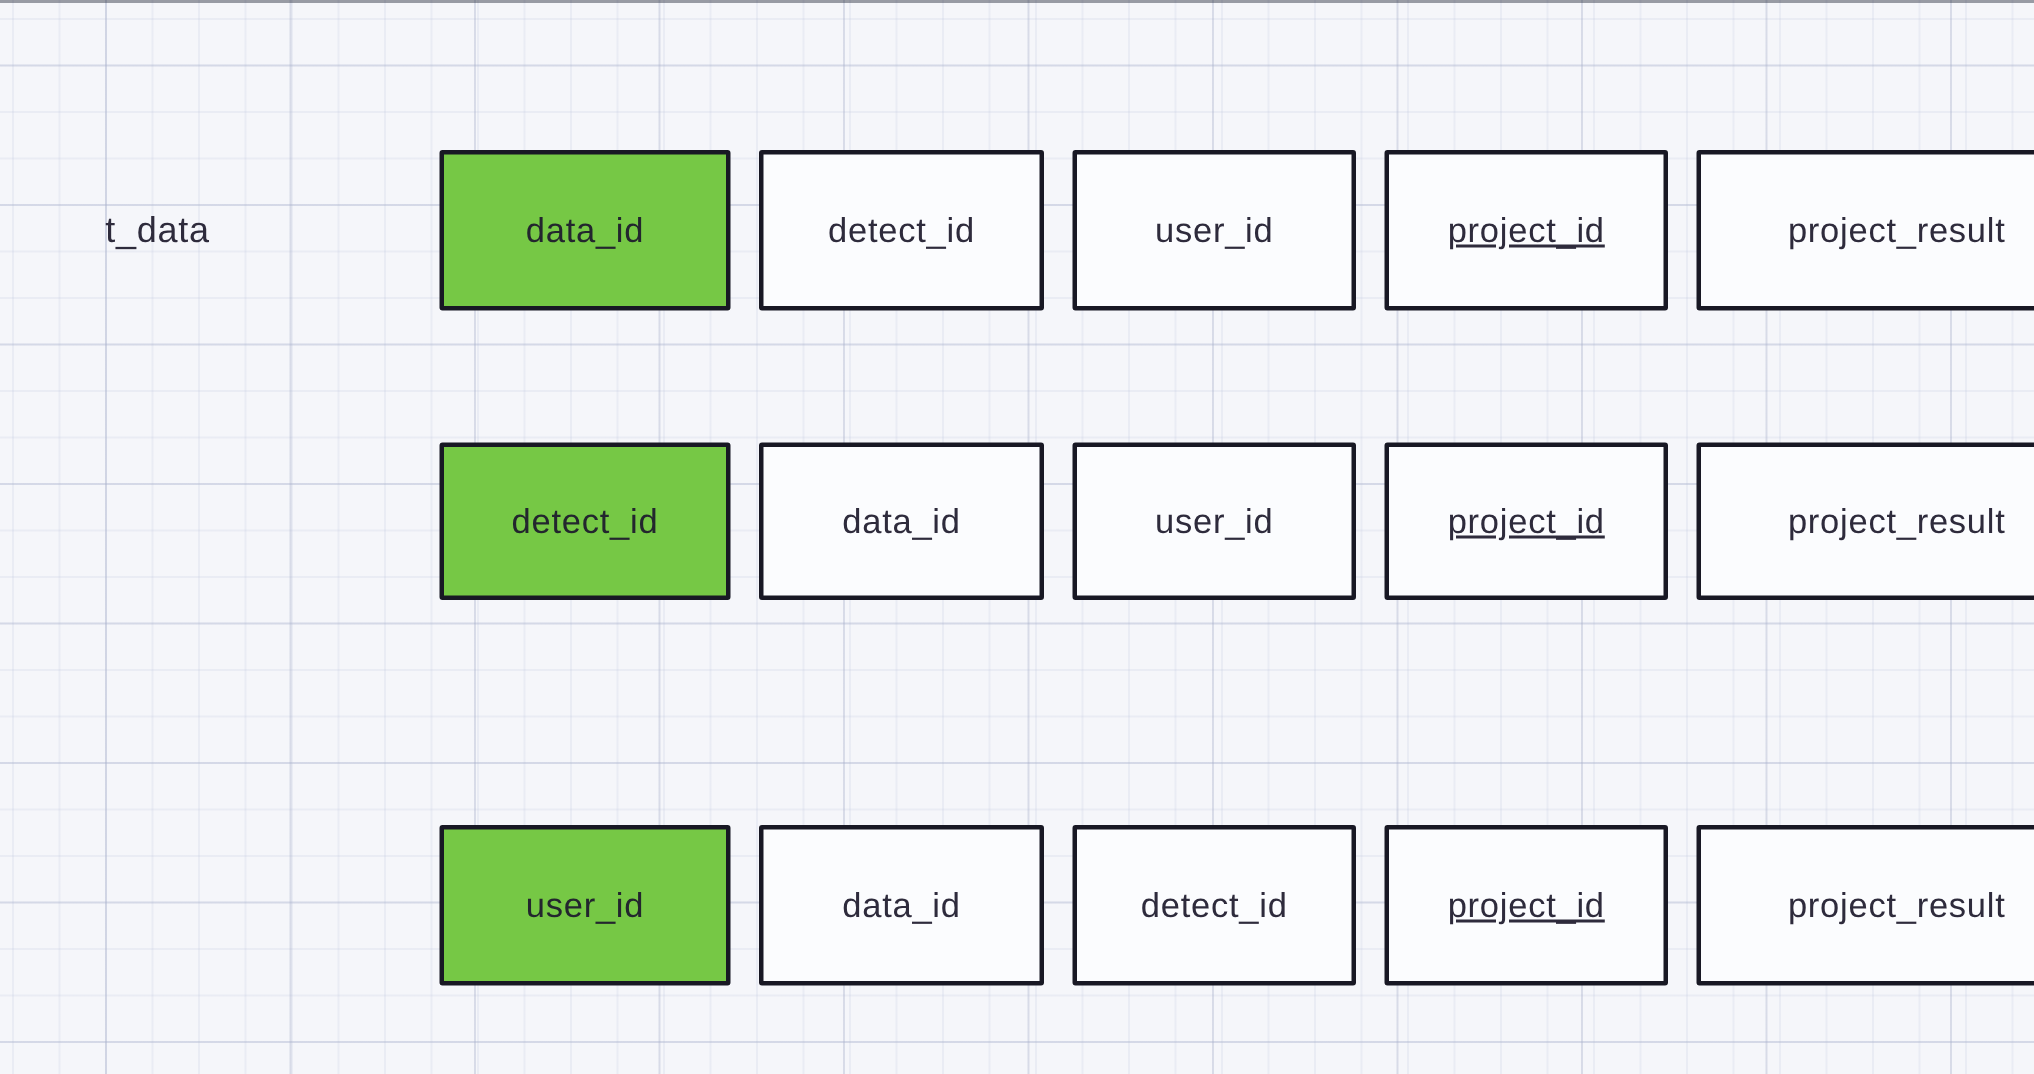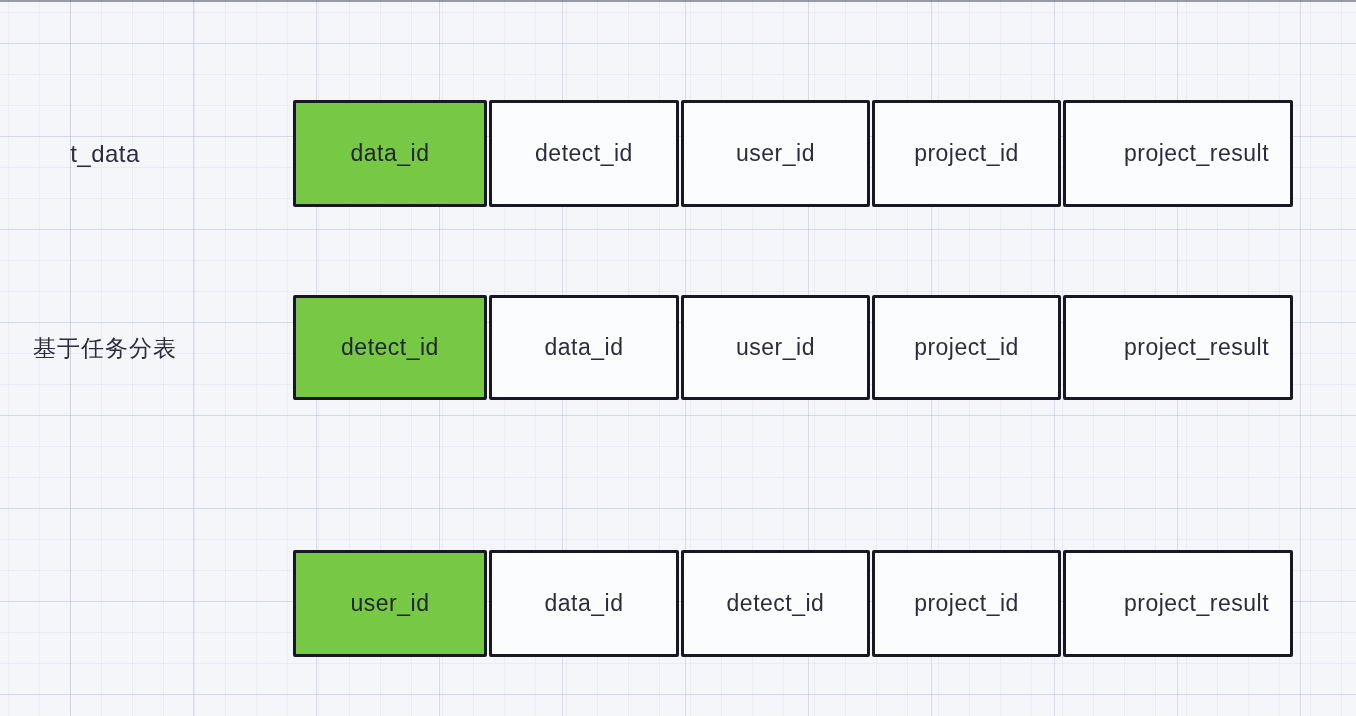--- a/index.html
+++ b/index.html
@@ -59,37 +59,37 @@
     line-height:30px;
     letter-spacing:1px;
     white-space:nowrap;
   }
   .label-sub:empty{display:none;}
 
   .cells{
     position:absolute;left:293px;top:0;
     width:820px;height:100%;
     display:flex;
-    gap:2px;
+    gap:19px;
   }
   .cell{
     display:flex;align-items:center;justify-content:center;
     background:var(--cell_bg);
     border:3px solid var(--border);
     border-radius:2px;
     font-size:23px;
     letter-spacing:0.5px;
     color:var(--text);
     white-space:nowrap;
   }
   .cell.key{background:var(--green);color:#23262e;}
   .c0{flex:0 0 194px;}
   .c1{flex:0 0 190px;}
   .c2{flex:0 0 189px;}
-  .c3{flex:0 0 189px;}
+  .c3{flex:0 0 189px;text-decoration:underline;}
   .c4{flex:0 0 230px;padding-left:37px;}
 </style>
 </head>
 <body>
 
 <div class="canvas">
 
   <section class="table-block row-t-data">
     <div class="row-label">
       <div class="label-main">t_data</div>
@@ -99,21 +99,20 @@
       <div class="cell key c0">data_id</div>
       <div class="cell c1">detect_id</div>
       <div class="cell c2">user_id</div>
       <div class="cell c3">project_id</div>
       <div class="cell c4">project_result</div>
     </div>
   </section>
 
   <section class="table-block row-t-data-detect">
     <div class="row-label">
-      <div class="label-sub">基于任务分表</div>
     </div>
     <div class="cells">
       <div class="cell key c0">detect_id</div>
       <div class="cell c1">data_id</div>
       <div class="cell c2">user_id</div>
       <div class="cell c3">project_id</div>
       <div class="cell c4">project_result</div>
     </div>
   </section>
 

